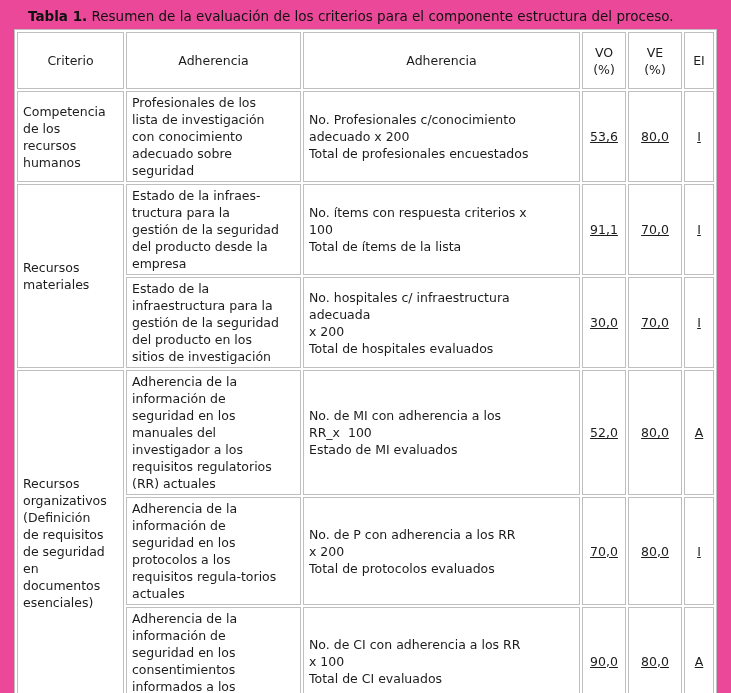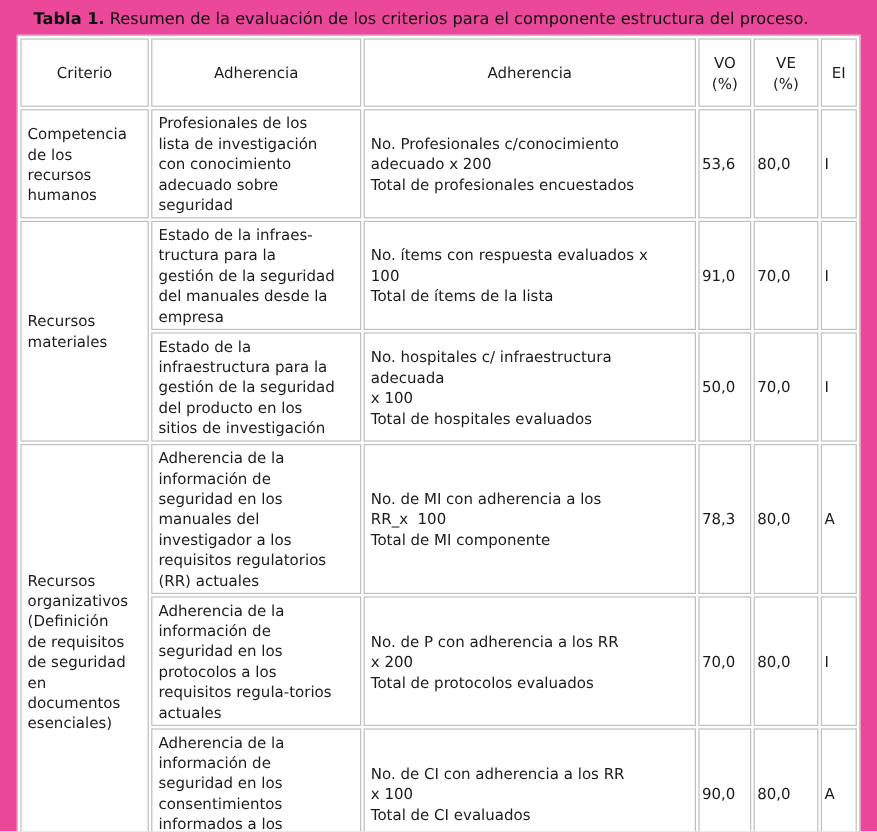--- a/index.html
+++ b/index.html
@@ -38,21 +38,21 @@
     line-height: 17px;
     font-weight: normal;
     vertical-align: middle;
     text-align: left;
     padding: 2px 5px;
     white-space: pre-wrap;
     overflow: hidden;
     color: #1c1c1c;
   }
   table.eval-table th { text-align: center; }
-  table.eval-table td.num { text-align: left; padding: 2px 2px; }
+  table.eval-table td.num { text-align: center; padding: 2px 2px; text-decoration: underline; }
   tr.h-head { height: 57px; padding-left: 28px; }
   tr.h-r1 { height: 84px; }
   tr.h-r2 { height: 83px; }
   tr.h-r3 { height: 81px; }
   tr.h-r4 { height: 121px; }
   tr.h-r5 { height: 100px; }
   tr.h-r6 { height: 97px; }
 </style>
 </head>
 <body>
@@ -99,40 +99,40 @@
         <td class="num">53,6</td>
         <td class="num">80,0</td>
         <td class="num">I</td>
       </tr>
       <tr class="h-r2">
         <td rowspan="2">Recursos
 materiales</td>
         <td>Estado de la infraes-
 tructura para la
 gestión de la seguridad
-del manuales desde la
+del producto desde la
 empresa</td>
-        <td>No. ítems con respuesta evaluados x
+        <td>No. ítems con respuesta criterios x
 100
 Total de ítems de la lista</td>
-        <td class="num">91,0</td>
+        <td class="num">91,1</td>
         <td class="num">70,0</td>
         <td class="num">I</td>
       </tr>
       <tr class="h-r3">
         <td>Estado de la
 infraestructura para la
 gestión de la seguridad
 del producto en los
 sitios de investigación</td>
         <td>No. hospitales c/ infraestructura
 adecuada
-x 100
+x 200
 Total de hospitales evaluados</td>
-        <td class="num">50,0</td>
+        <td class="num">30,0</td>
         <td class="num">70,0</td>
         <td class="num">I</td>
       </tr>
       <tr class="h-r4">
         <td rowspan="3">Recursos
 organizativos
 (Definición
 de requisitos
 de seguridad
 en
@@ -140,22 +140,22 @@
 esenciales)</td>
         <td>Adherencia de la
 información de
 seguridad en los
 manuales del
 investigador a los
 requisitos regulatorios
 (RR) actuales</td>
         <td>No. de MI con adherencia a los
 RR_x  100
-Total de MI componente</td>
-        <td class="num">78,3</td>
+Estado de MI evaluados</td>
+        <td class="num">52,0</td>
         <td class="num">80,0</td>
         <td class="num">A</td>
       </tr>
       <tr class="h-r5">
         <td>Adherencia de la
 información de
 seguridad en los
 protocolos a los
 requisitos regula-torios
 actuales</td>

